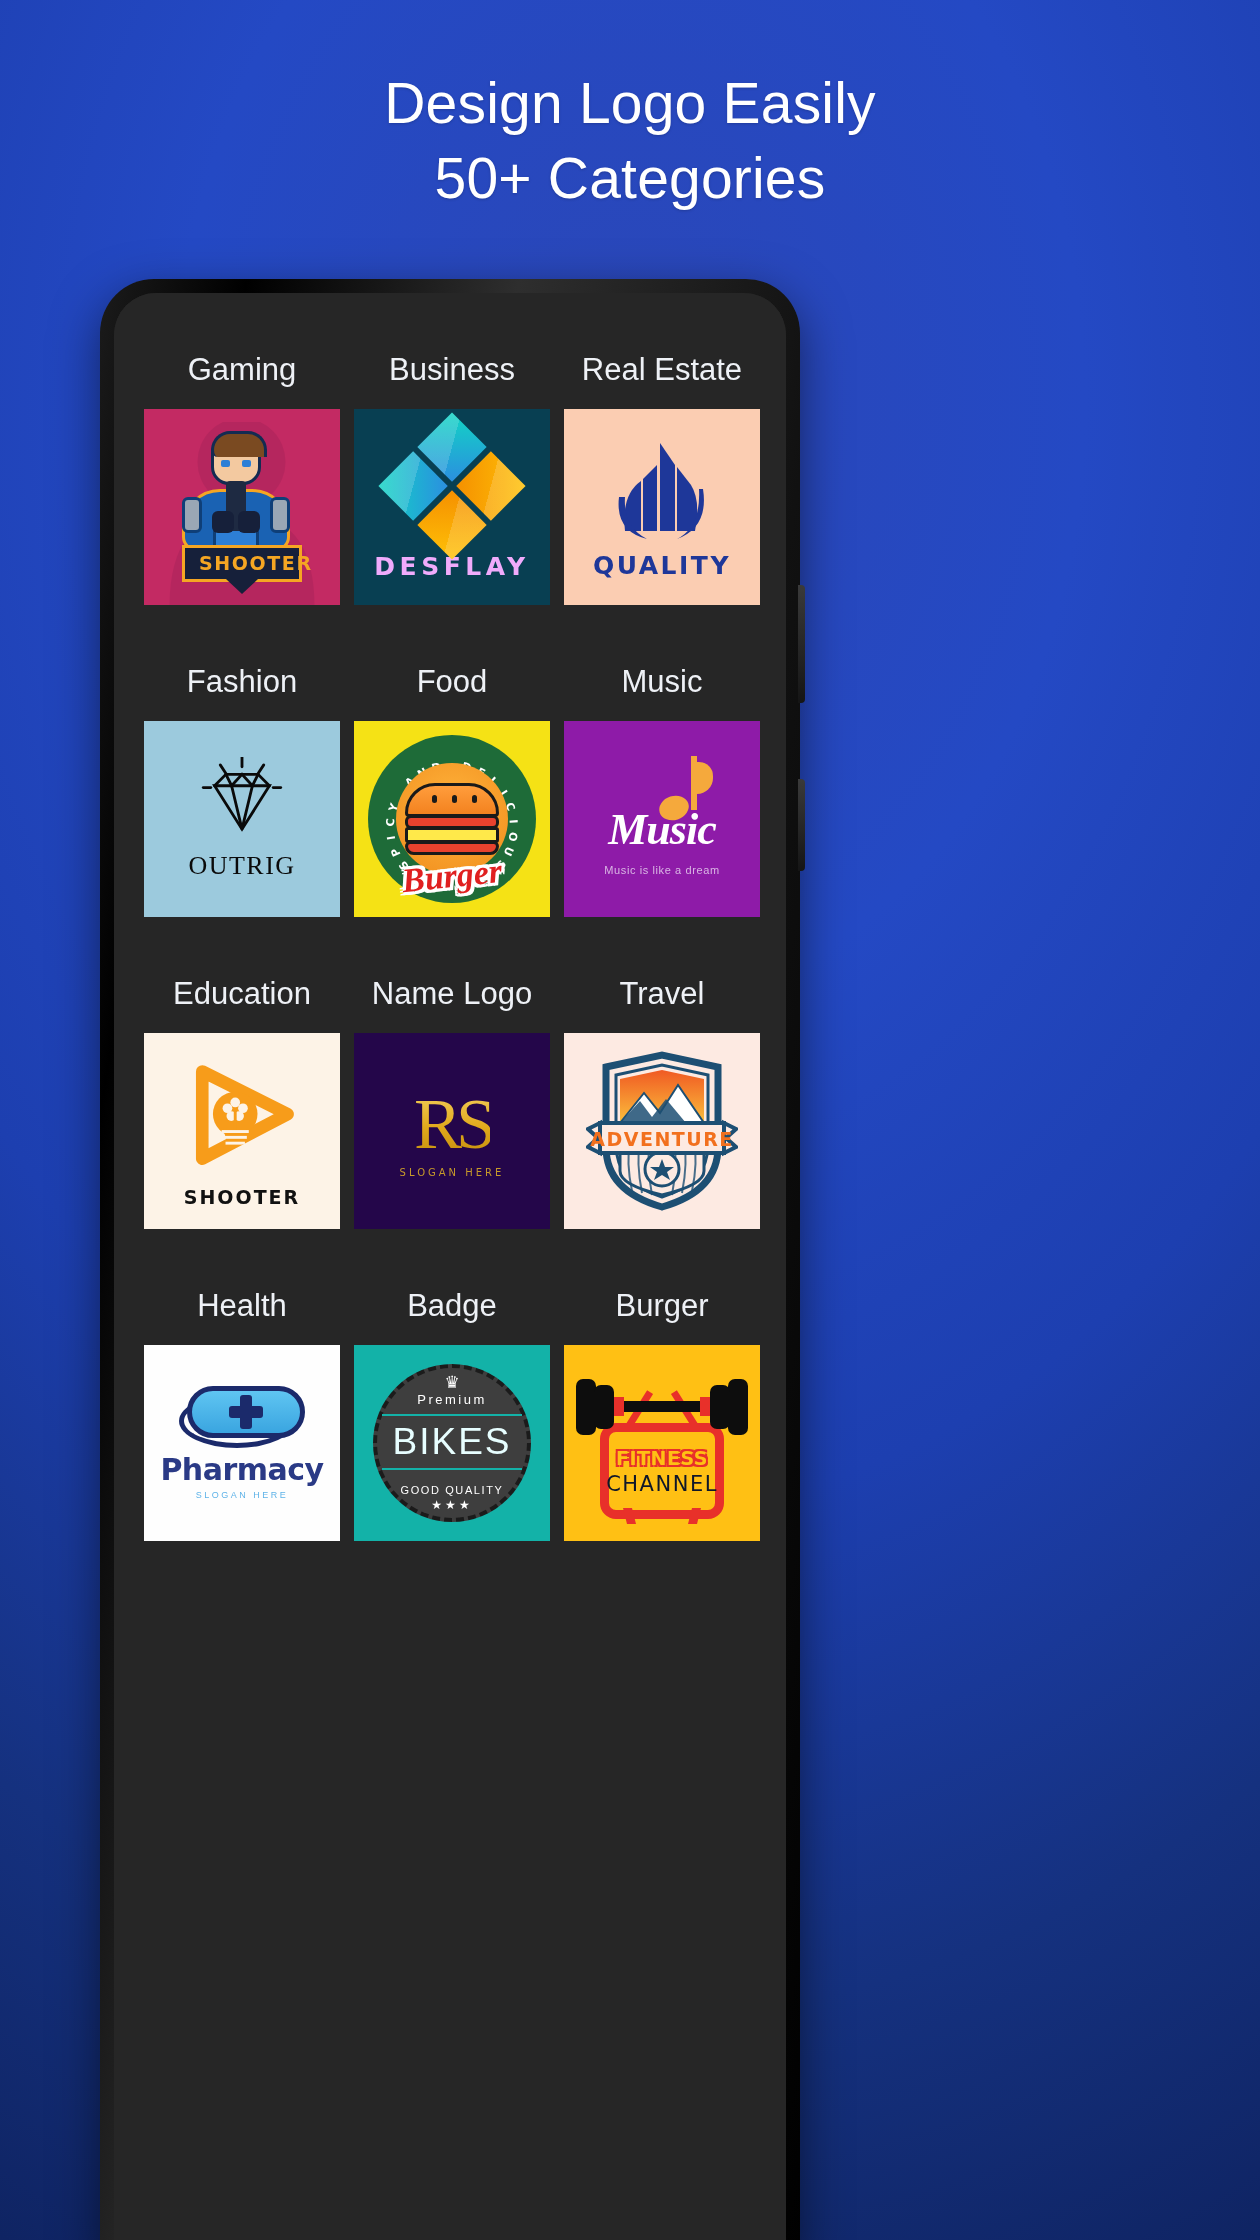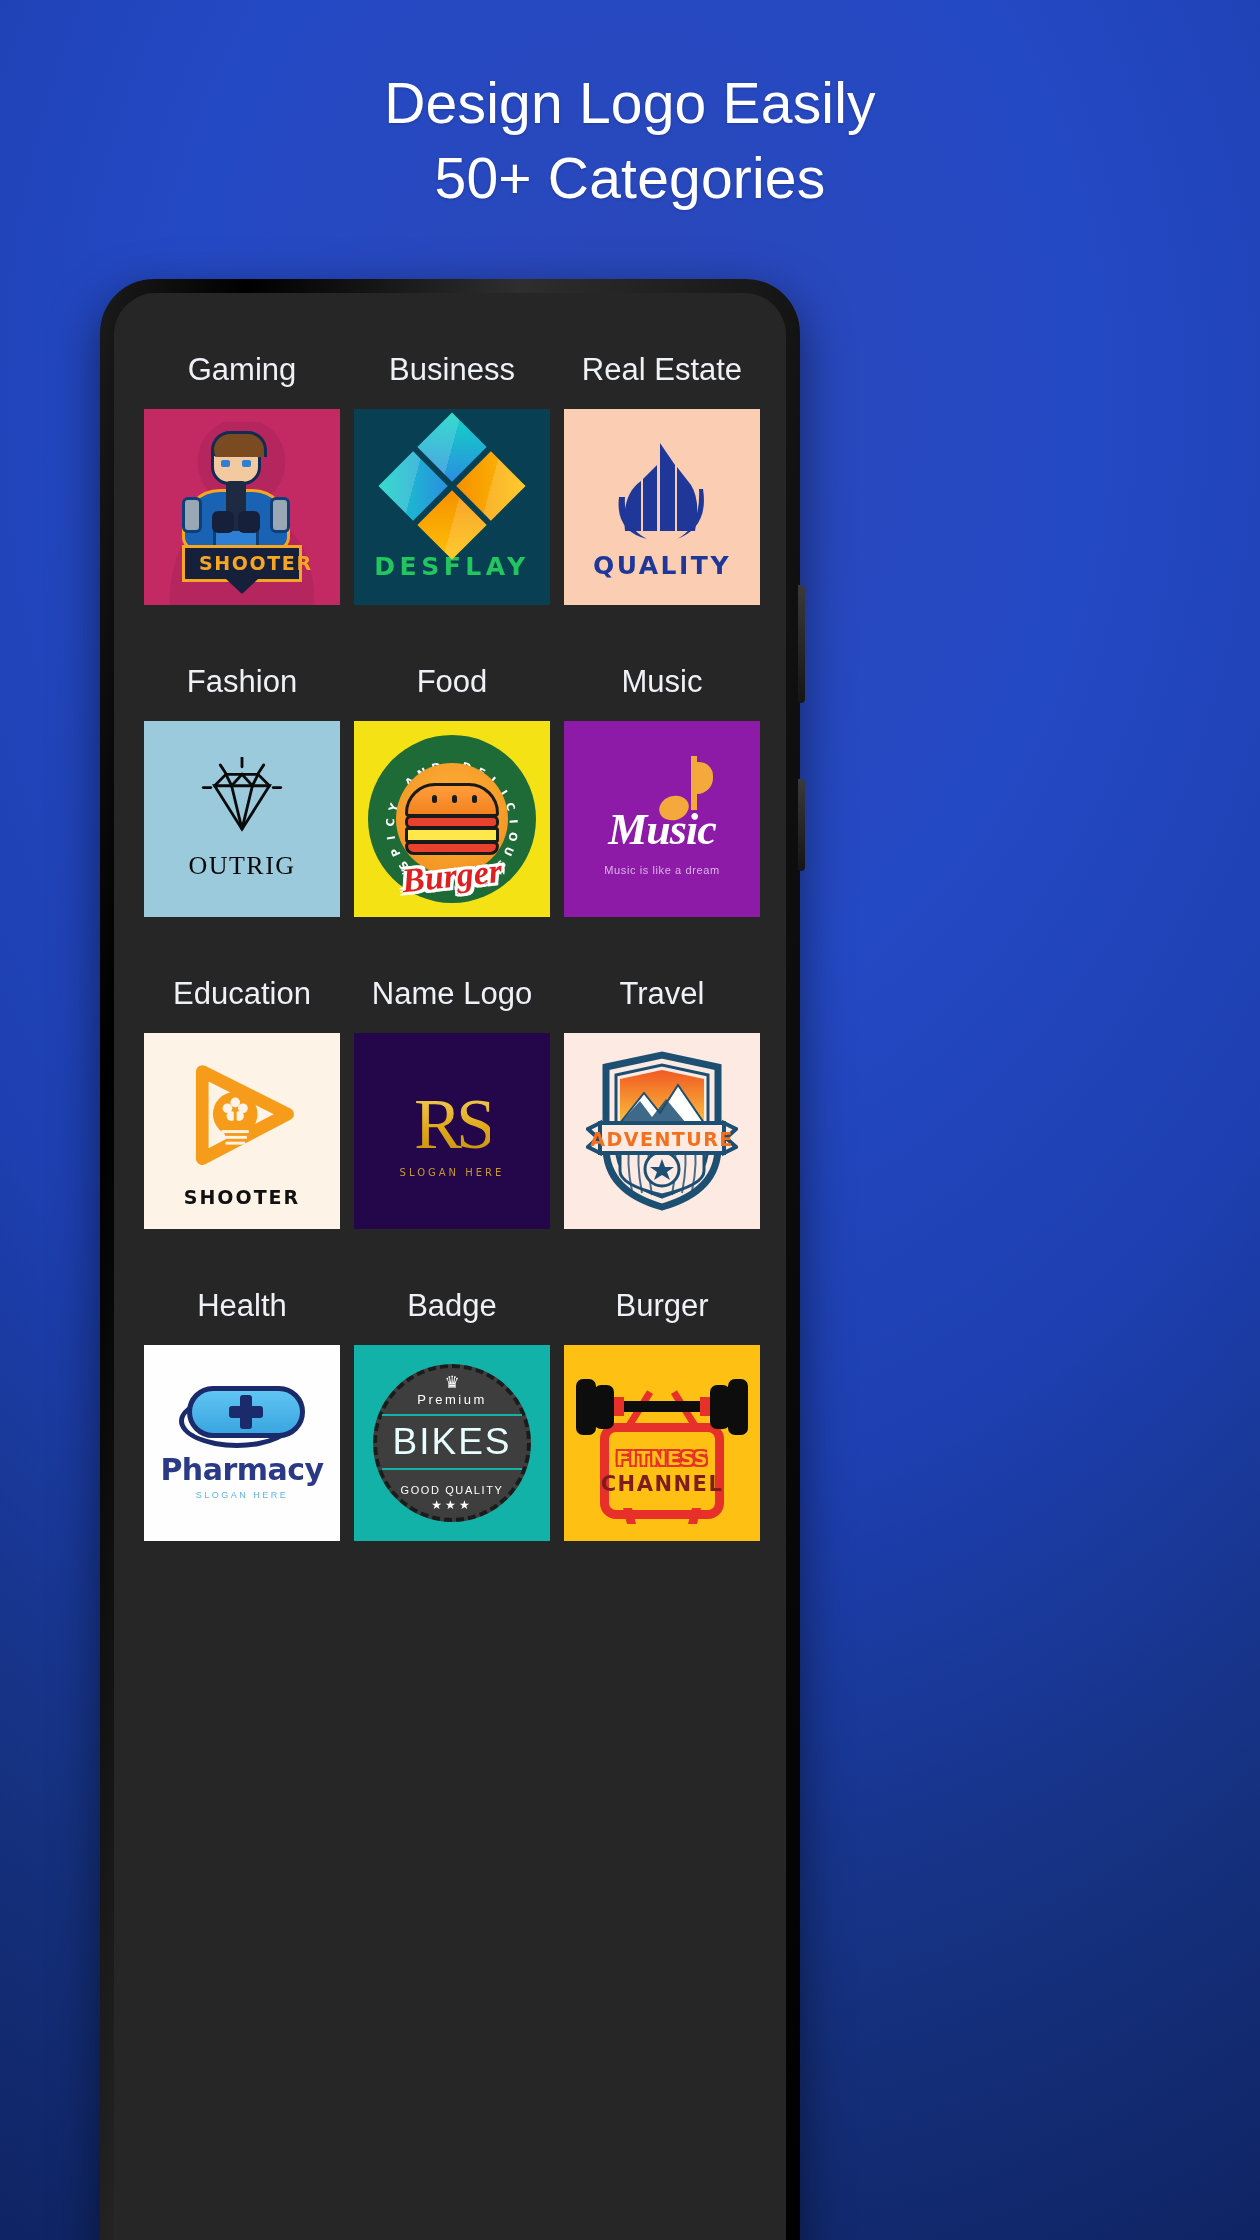--- a/index.html
+++ b/index.html
@@ -118,21 +118,21 @@
   .diamond { width:104px; height:104px; position:relative; transform:rotate(45deg); }
   .dq { position:absolute; width:49px; height:49px; }
   .dq.tl { left:0; top:0; background:linear-gradient(135deg,#12d4c4,#2b8fe0); }
   .dq.tr { right:0; top:0; background:linear-gradient(225deg,#ffc107,#f59000); }
   .dq.bl { left:0; bottom:0; background:linear-gradient(45deg,#12d4c4,#2b8fe0); }
   .dq.br { right:0; bottom:0; background:linear-gradient(315deg,#ffc107,#f59000); }
   .dq.tl::after,.dq.bl::after{content:"";position:absolute;inset:0;
     background:linear-gradient(60deg,rgba(255,255,255,.16) 0 50%,transparent 50%);}
   .dq.tr::after,.dq.br::after{content:"";position:absolute;inset:0;
     background:linear-gradient(240deg,rgba(255,255,255,.16) 0 50%,transparent 50%);}
-  .desflay { margin-top:14px; color:#22c55e; font-size:25px; font-weight:bold;
+  .desflay { margin-top:14px; color:#f0abfc; font-size:25px; font-weight:bold;
     letter-spacing:4.5px; font-family:"DejaVu Sans", sans-serif;text-align:center; }
 
   
   .t-realestate { background:#fbcdb2; flex-direction:column; }
   .bldg { position:relative; width:110px; height:110px; }
   .bldg svg { width:110px; height:110px; display:block; }
   .ennone { margin-top:6px; color:#1e3799; font-size:25px; font-weight:bold;
     letter-spacing:2.5px; font-family:"DejaVu Sans", sans-serif; }
 
   
@@ -245,21 +245,21 @@
   .collar.l{left:40px;} .collar.r{right:40px;}
   .tv { position:absolute; left:26px; top:64px; width:124px; height:96px;
     border:9px solid #e8302a; border-radius:16px; background:#ffc014; z-index:2;
     display:flex; flex-direction:column; align-items:center; justify-content:center; }
   .ant { position:absolute; width:7px; height:40px; background:#e8302a; top:30px; z-index:1; }
   .ant.l { left:62px; transform:rotate(32deg); }
   .ant.r { right:62px; transform:rotate(-32deg); }
   .fitness-w { color:#ffc014; font-size:19px; font-weight:bold; letter-spacing:.5px;
     font-family:"DejaVu Sans", sans-serif;
     text-shadow:-2px -2px 0 #e8302a,2px -2px 0 #e8302a,-2px 2px 0 #e8302a,2px 2px 0 #e8302a; }
-  .channel-w { color:#7f1d1d; font-size:21px; font-weight:bold; letter-spacing:1.5px;
+  .channel-w { color:#0f172a; font-size:21px; font-weight:normal; letter-spacing:1.5px;
     font-family:"DejaVu Sans", sans-serif; margin-top:3px; }
   .tv-leg { position:absolute; width:9px; height:16px; background:#e8302a; bottom:-14px; }
   .tv-leg.l { left:16px; transform:skewX(14deg); }
   .tv-leg.r { right:16px; transform:skewX(-14deg); }
 </style>
 </head>
 <body>
 
 <div class="headline">
   <span class="l1">Design Logo Easily</span>

